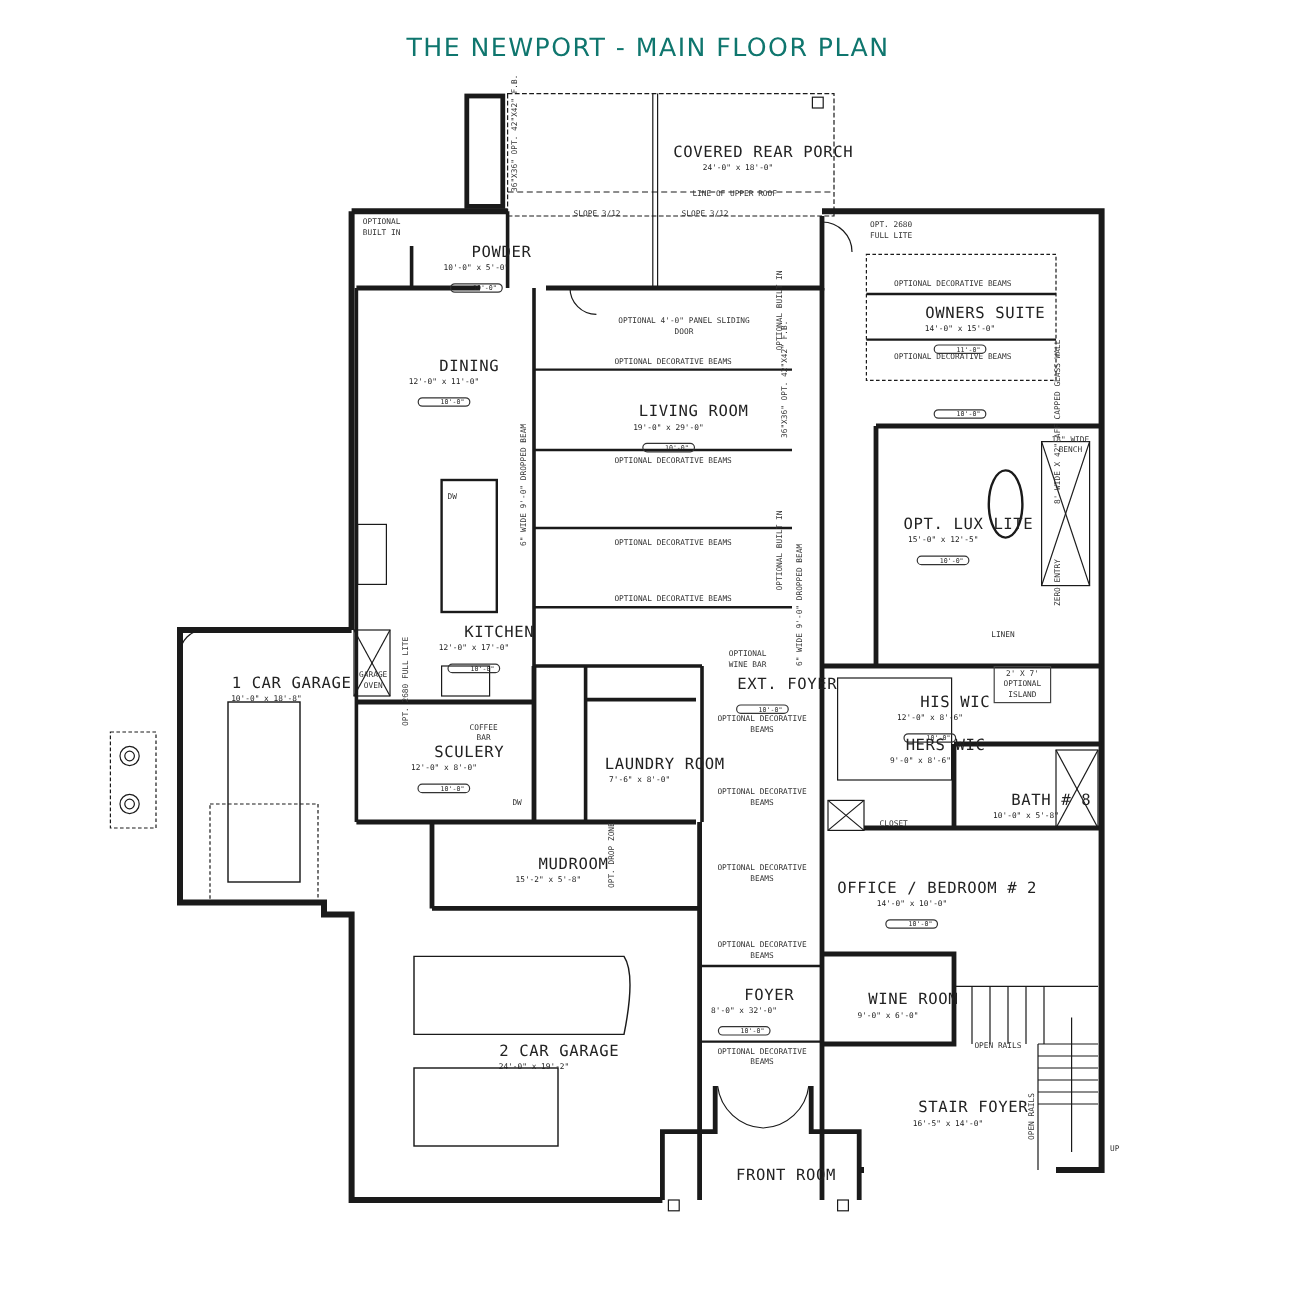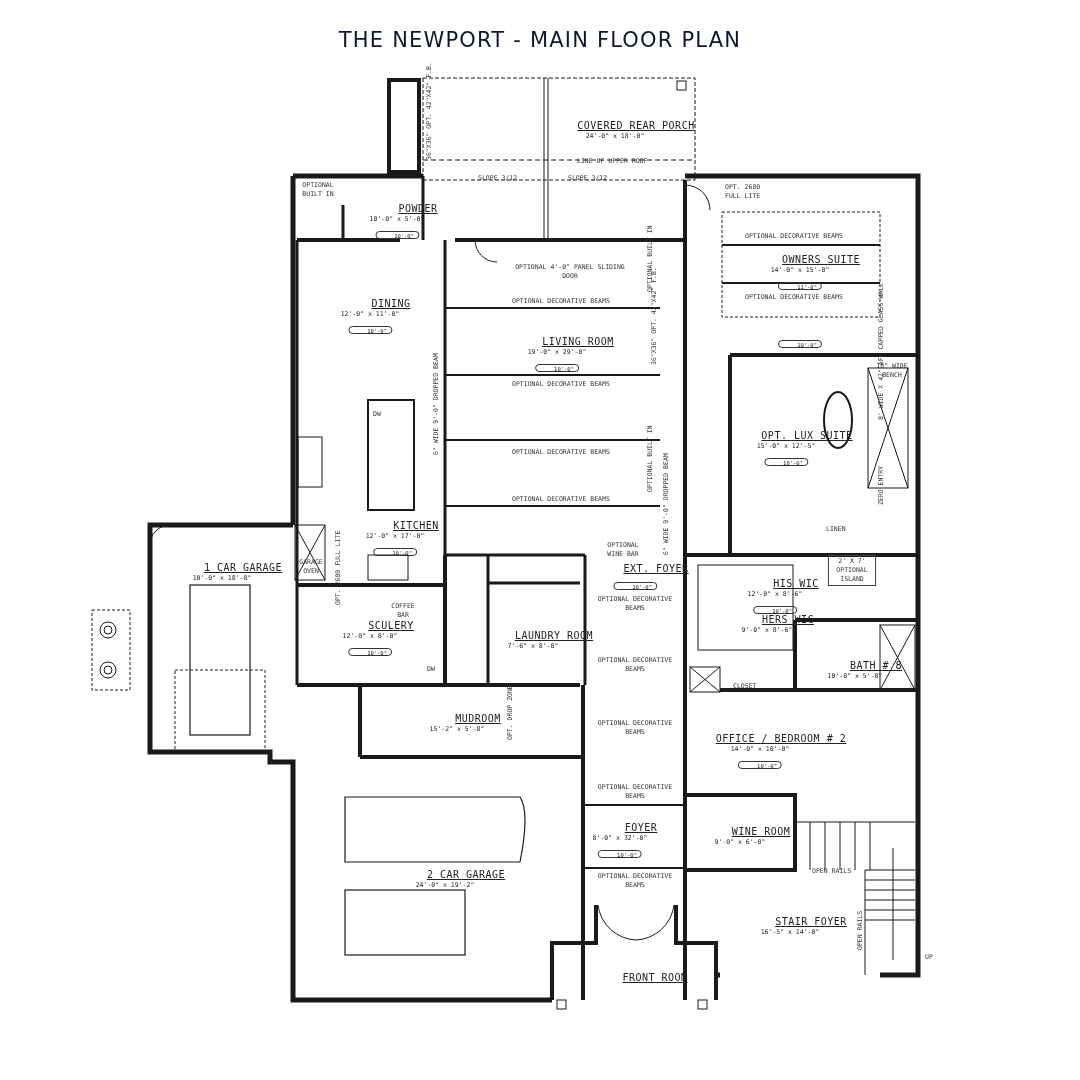--- a/index.html
+++ b/index.html
@@ -1,20 +1,20 @@
 <!DOCTYPE html>
 <html><head>
 <meta charset="utf-8">
 <style>
   html,body{margin:0;padding:0;background:#ffffff;}
   body{width:1080px;height:1080px;position:relative;overflow:hidden;font-family:"Liberation Sans",sans-serif;color:#1a1a1a;}
-  #title{position:absolute;left:0;top:28px;width:1080px;text-align:center;font-size:21px;letter-spacing:1.2px;color:#0f172a;font-family:"DejaVu Sans",sans-serif;font-weight:normal;}
+  #title{position:absolute;left:0;top:28px;width:1080px;text-align:center;font-size:21px;letter-spacing:1.2px;color:#0f766e;font-family:"DejaVu Sans",sans-serif;font-weight:normal;}
   svg#plan{position:absolute;left:0;top:0;}
   .lbl{position:absolute;transform:translateX(-50%);text-align:center;white-space:nowrap;font-family:"DejaVu Sans Mono",monospace;color:#222;}
-  .room-name{font-size:10px;text-decoration:underline;letter-spacing:0.5px;display:block;margin-left:42px;}
+  .room-name{font-size:13px;letter-spacing:0.5px;display:block;margin-left:42px;}
   .room-dim{font-size:6.5px;display:block;margin-top:1px;}
   .ceil{display:inline-block;margin-top:2px;border:1px solid #333;border-radius:6px;width:44px;height:8px;font-size:5.5px;line-height:8px;text-align:right;padding-right:4px;box-sizing:border-box;}
   .note{position:absolute;font-family:"DejaVu Sans Mono",monospace;font-size:6.5px;color:#333;text-align:center;white-space:nowrap;line-height:9px;}
   .vnote{position:absolute;font-family:"DejaVu Sans Mono",monospace;font-size:6.5px;color:#333;white-space:nowrap;transform-origin:left top;transform:rotate(-90deg);line-height:8px;}
 </style>
 </head>
 <body>
 
 <div id="title">THE NEWPORT - MAIN FLOOR PLAN</div>
 
@@ -136,21 +136,21 @@
   <span class="room-name">DINING</span>
   <span class="room-dim">12'-0" x 11'-0"</span>
   <span class="ceil">10'-0"</span>
 </div>
 <div class="lbl" style="left:557px;top:336px;">
   <span class="room-name">LIVING ROOM</span>
   <span class="room-dim">19'-0" x 29'-0"</span>
   <span class="ceil">10'-0"</span>
 </div>
 <div class="lbl" style="left:786px;top:430px;">
-  <span class="room-name">OPT. LUX SUITE</span>
+  <span class="room-name">OPT. LUX LITE</span>
   <span class="room-dim">15'-0" x 12'-5"</span>
   <span class="ceil">10'-0"</span>
 </div>
 <div class="lbl" style="left:395px;top:520px;">
   <span class="room-name">KITCHEN</span>
   <span class="room-dim">12'-0" x 17'-0"</span>
   <span class="ceil">10'-0"</span>
 </div>
 <div class="lbl" style="left:222px;top:562px;">
   <span class="room-name">1 CAR GARAGE</span>

